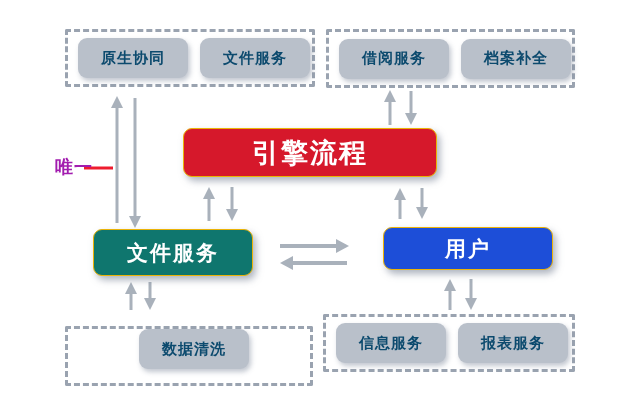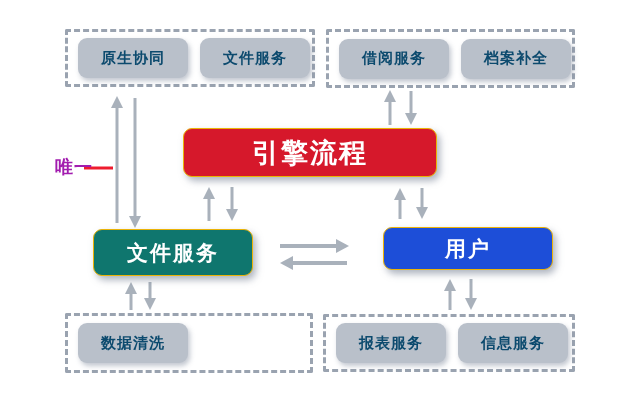--- a/index.html
+++ b/index.html
@@ -114,27 +114,27 @@
   <div class="group" style="left:65px;top:29px;width:250px;height:58px;">
     <div class="chip">原生协同</div>
     <div class="chip">文件服务</div>
   </div>
 
   <div class="group" style="left:326px;top:29px;width:249px;height:59px;">
     <div class="chip">借阅服务</div>
     <div class="chip">档案补全</div>
   </div>
 
-  <div class="group" style="left:65px;top:313px;width:248px;height:60px;">
+  <div class="group" style="left:65px;top:326px;width:248px;height:60px;flex-direction:column;">
     <div class="chip">数据清洗</div>
   </div>
 
   <div class="group" style="left:323px;top:314px;width:252px;height:58px;">
+    <div class="chip">信息服务</div>
     <div class="chip">报表服务</div>
-    <div class="chip">信息服务</div>
   </div>
 
   <div class="node node-engine">引擎流程</div>
   <div class="node node-file">文件服务</div>
   <div class="node node-user">用户</div>
 
   <div class="unique-label">唯一</div>
 
 </div>
 

